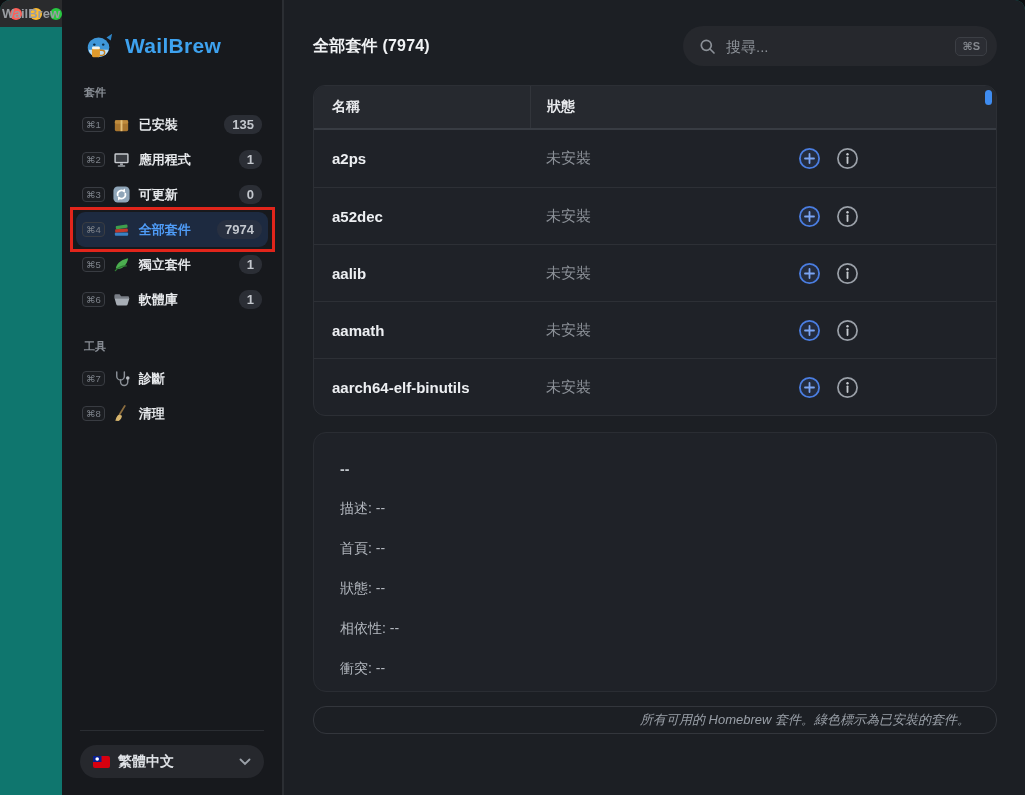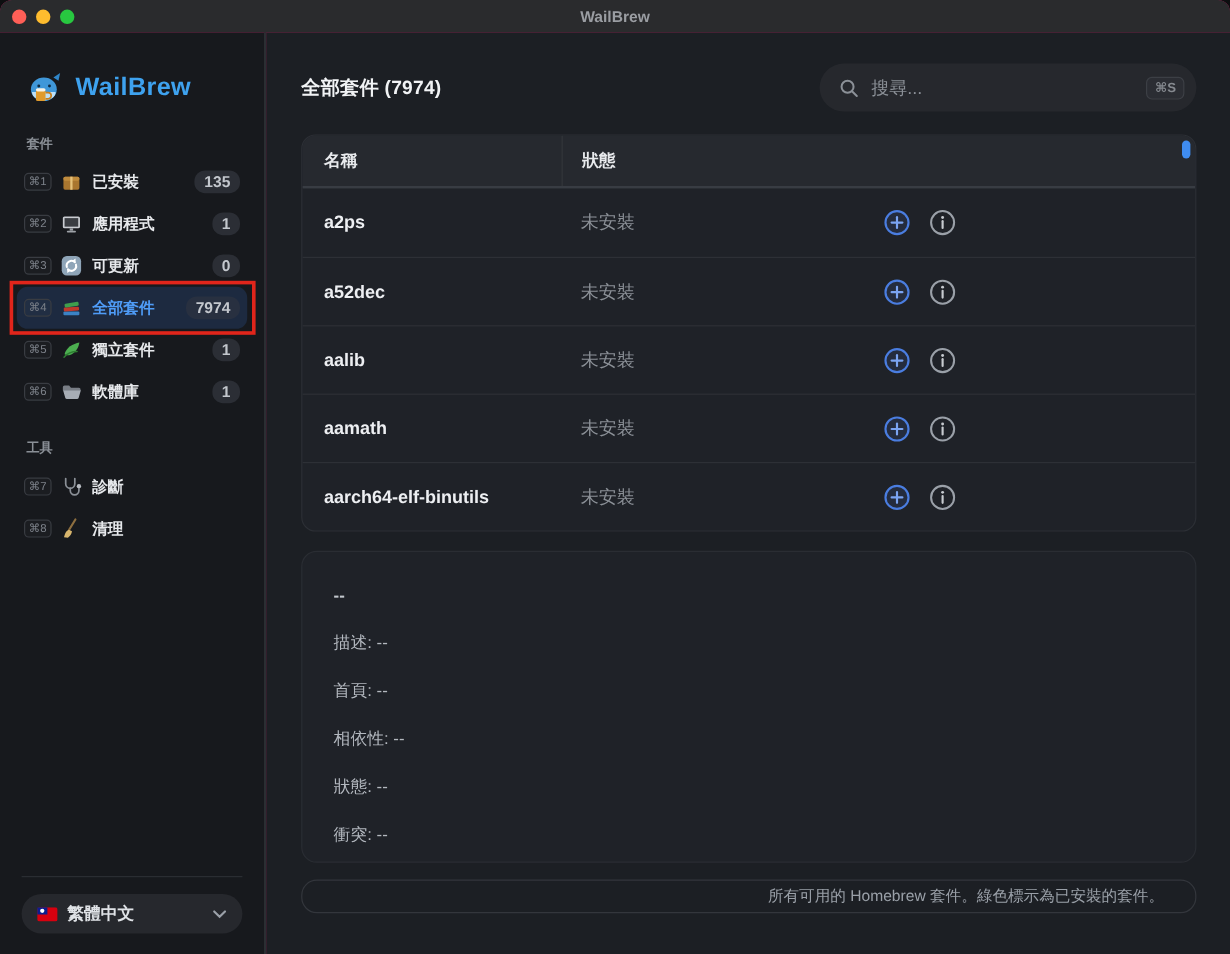--- a/index.html
+++ b/index.html
@@ -1,19 +1,19 @@
 <!DOCTYPE html>
 <html><head>
 <meta charset="utf-8">
 <style>
   * { margin:0; padding:0; box-sizing:border-box; }
   html,body { background:#0d0e10; }
   body { font-family:"Liberation Sans","DejaVu Sans",sans-serif; }
-  .window { width:1025px; height:795px; background:#be185d; overflow:hidden; position:relative;
-            border-radius:10px 10px 0 0; display:flex; flex-direction:column; }
+  .window { width:1025px; height:795px; background:#0f766e; overflow:hidden; position:relative;
+            border-radius:10px 10px 0 0; display:flex; }
 
   
   .titlebar { height:27px; background:#2a2b2d; display:flex; align-items:center; position:relative; flex:0 0 27px; }
   .lights { display:flex; gap:8px; margin-left:10px; }
   .light { width:12px; height:12px; border-radius:50%; }
   .light.red{ background:#ff5f57; } .light.yellow{ background:#febc2e; } .light.green{ background:#28c840; }
   .win-title { position:absolute; left:0; right:0; text-align:center; font-size:13px; font-weight:700; color:#9a9da2; }
 
   
   .app-body { flex:1; display:flex; min-height:0; }
@@ -75,21 +75,21 @@
   .scroll-thumb { position:absolute; top:4px; right:4px; width:7px; height:15px; border-radius:4px; background:#3f8cf0; }
 
   
   .detail-card { margin-top:16px; border-radius:13px; background:#1f2228; border:1px solid #2a2d33;
                  padding:28px 26px; height:260px; flex:0 0 auto; }
   .detail-title { color:#c2c7cd; font-size:14px; font-weight:700; margin-bottom:23px; }
   .detail-line { color:#b3b8bf; font-size:14px; margin-bottom:22px; }
 
   
   .footer-card { margin-top:14px; border:1px solid #33363c; border-radius:13px; height:28px; display:flex;
-                 align-items:center; justify-content:flex-end; padding:0 26px; color:#9aa0a8; font-size:13px; flex:0 0 auto; }
+                 align-items:center; justify-content:flex-end; padding:0 26px; color:#9aa0a8; font-size:13px; flex:0 0 auto;font-style:italic; }
 </style>
 </head>
 <body>
 
 <div class="window">
 
   <div class="titlebar">
     <div class="lights">
       <span class="light red"></span>
       <span class="light yellow"></span>
@@ -387,23 +387,23 @@
       </div>
 
       <div class="detail-card">
         <div class="detail-title">--</div>
         <div>
 
             <div class="detail-line">描述: --</div>
 
             <div class="detail-line">首頁: --</div>
 
+            <div class="detail-line">狀態: --</div>
+
             <div class="detail-line">相依性: --</div>
-
-            <div class="detail-line">狀態: --</div>
 
             <div class="detail-line">衝突: --</div>
           </div>
       </div>
 
       <div class="footer-card">
         <span>所有可用的 Homebrew 套件。綠色標示為已安裝的套件。</span>
       </div>
     </div>
   </div>

